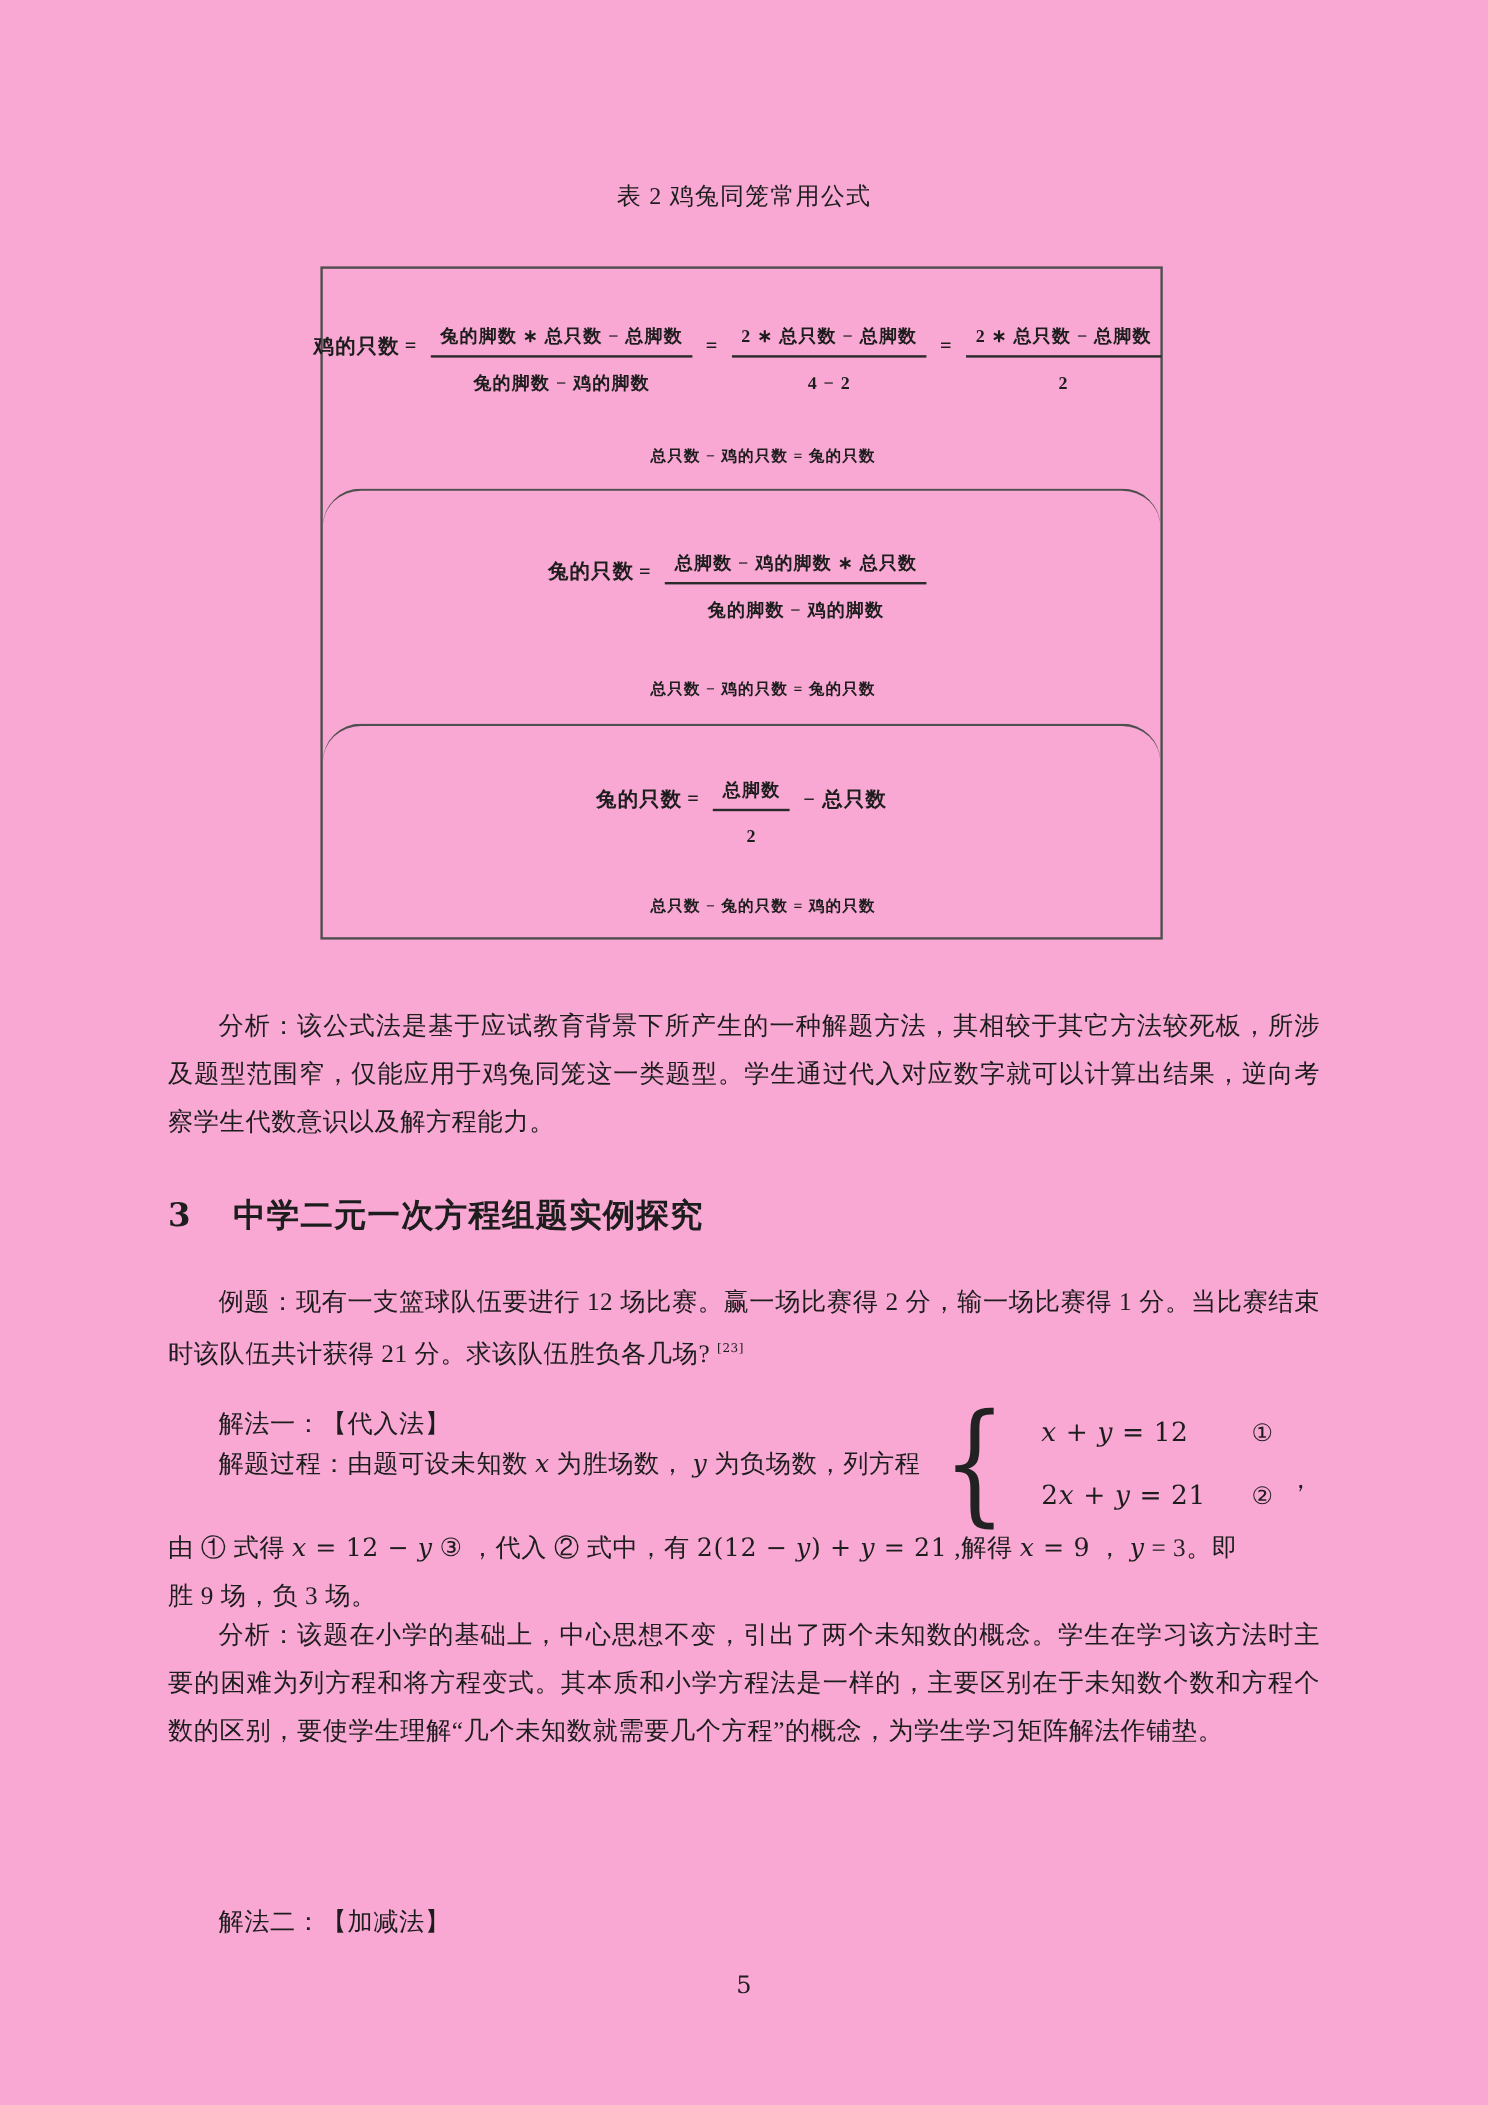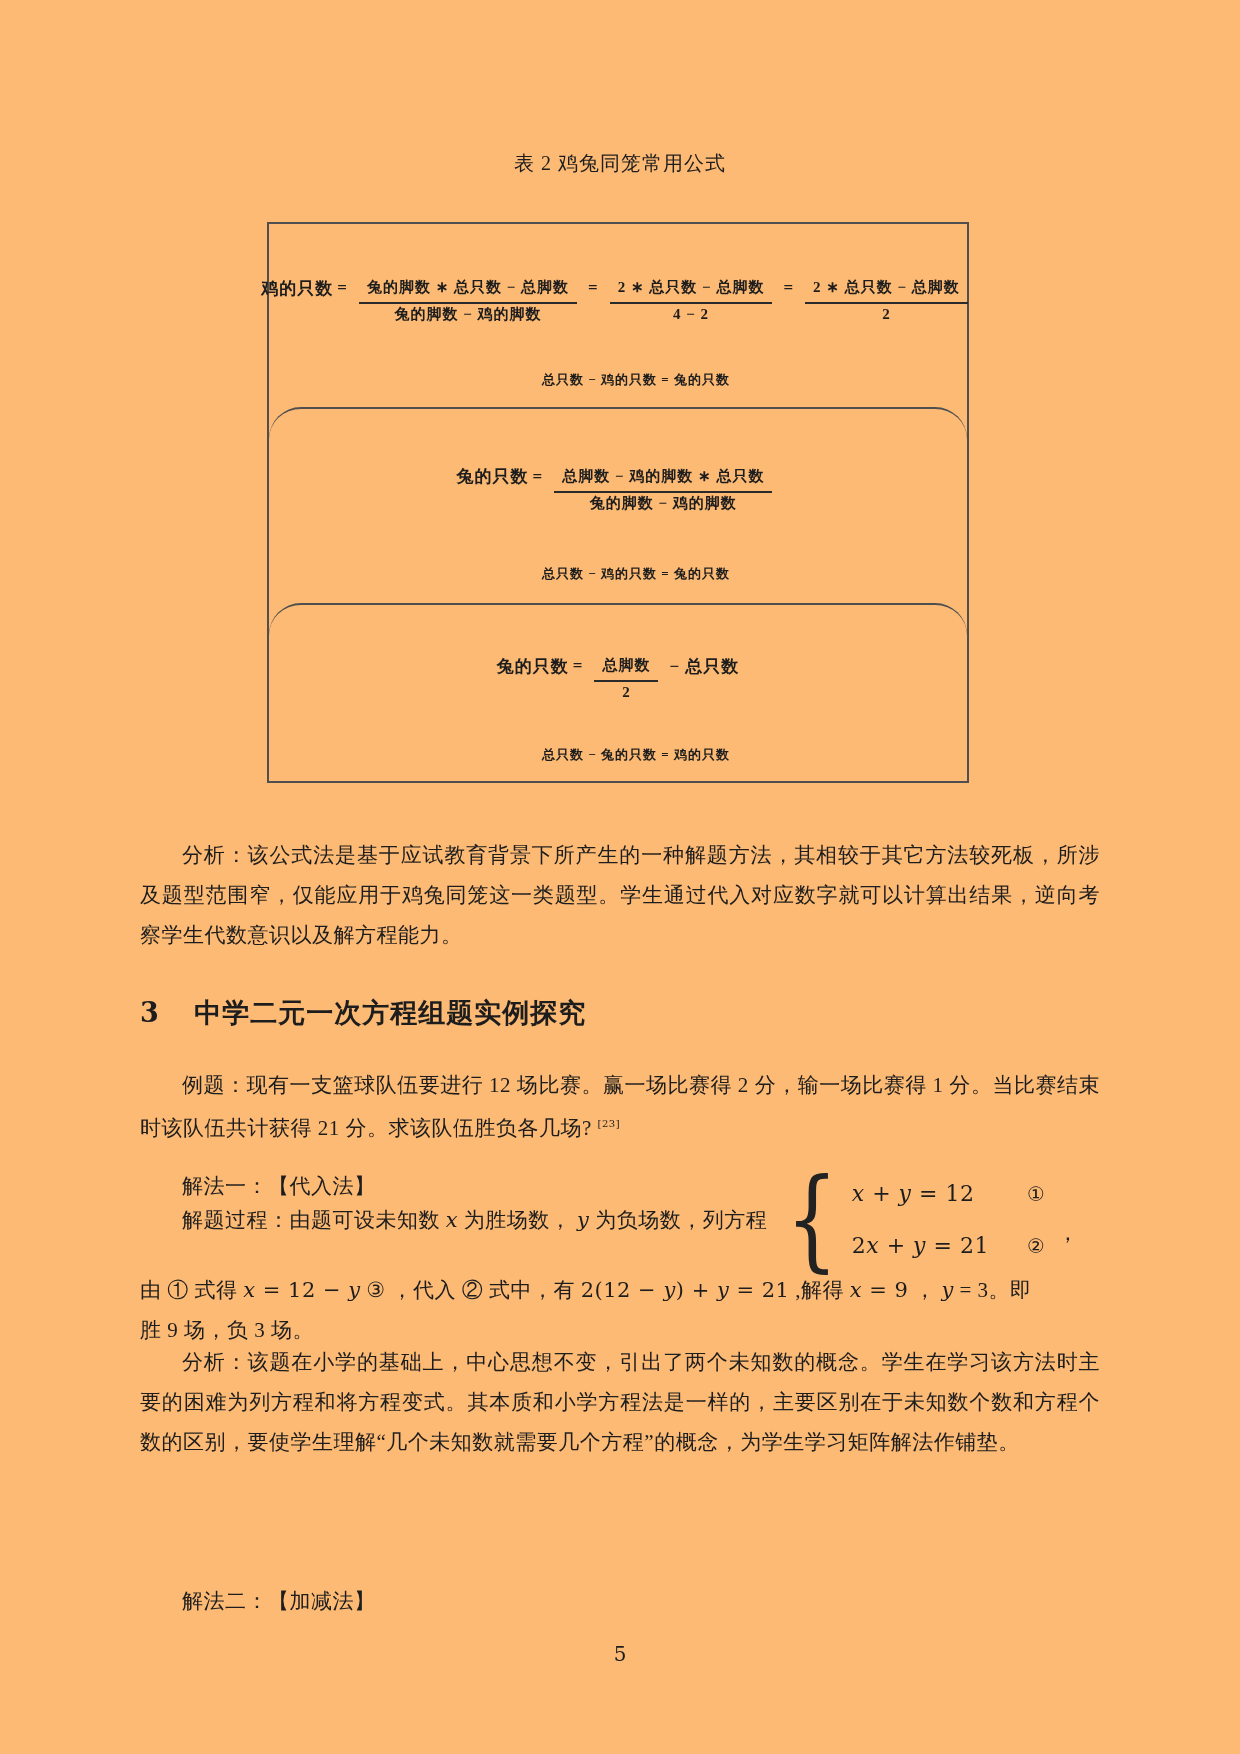--- a/index.html
+++ b/index.html
@@ -1,16 +1,16 @@
 <!DOCTYPE html>
 <html><head>
 <meta charset="utf-8">
 <style>
   html,body{margin:0;padding:0;background:#e8e8e8;}
-  .page{position:relative;width:1240px;height:1754px;margin:0 auto;background:#fdba74;
+  .page{position:relative;width:1240px;height:1754px;margin:0 auto;background:#f9a8d4;
         font-family:"Liberation Serif",serif;color:#1d1d1d;overflow:hidden;}
   .para{position:absolute;left:140px;width:960px;font-size:21px;line-height:40px;
         text-align:justify;letter-spacing:0.5px;}
   .lh43{line-height:43px;}
   .indent{text-indent:2em;}
   .v{font-family:"DejaVu Serif",serif;font-style:italic;}
   .m{font-family:"DejaVu Serif",serif;}
   .t{}
   .sup{vertical-align:super;font-size:10px;line-height:0;font-family:"DejaVu Serif",serif;}
   .circ{font-family:"DejaVu Sans",sans-serif;font-size:20px;}
@@ -23,37 +23,37 @@
         font-weight:bold;}
   .frow{display:flex;flex-direction:column;min-height:0;border-radius:32px;}
   .frow + .frow{border-top:2px solid #4f4f4f;}
   .fwrap{height:70%;display:flex;align-items:center;justify-content:center;font-size:17px;
         letter-spacing:1px;white-space:nowrap;}
   .swrap{height:30%;display:flex;align-items:center;justify-content:center;font-size:13px;
         letter-spacing:1px;margin-left:36px;}
   .frac{display:inline-block;text-align:center;vertical-align:middle;font-size:15px;
         margin:0 7px;line-height:1.4;}
   .frac .num{display:block;border-bottom:2px solid #2a2a2a;padding:2px 8px 4px;margin-top:24px;}
-  .frac .den{display:block;padding-top:0;}
+  .frac .den{display:block;padding-top:12px;}
   .eqsign{margin:0 4px;}
   .ftail{margin-left:4px;}
 
   .heading{position:absolute;left:140px;top:995px;font-size:27px;font-weight:bold;
         font-family:"Liberation Sans",sans-serif;letter-spacing:1px;}
   .heading .secnum{font-family:"DejaVu Serif",serif;}
   .heading .sectitle{margin-left:26px;}
 
   .process{position:absolute;left:140px;top:1168px;width:1000px;height:104px;
         display:flex;align-items:center;font-size:21px;letter-spacing:0.5px;}
   .process .intro{padding-left:42px;}
   .sys{display:flex;align-items:center;margin-left:10px;}
   .brace{font-family:"DejaVu Serif",serif;font-size:110px;font-weight:400;line-height:0.85;
         transform:scaleX(0.75);display:inline-block;color:#222;}
   .eqs{display:grid;grid-template-columns:auto auto;column-gap:38px;row-gap:26px;
-        font-size:22px;align-items:center;margin-left:4px;}
+        font-size:22px;align-items:center;margin-left:20px;}
   .syscomma{margin-left:12px;padding-top:26px;}
 
   .pageno{position:absolute;top:1642px;left:0;width:100%;text-align:center;font-size:20px;
         font-family:"DejaVu Serif",serif;}
 </style>
 </head>
 <body>
 
 <div class="page">
 

